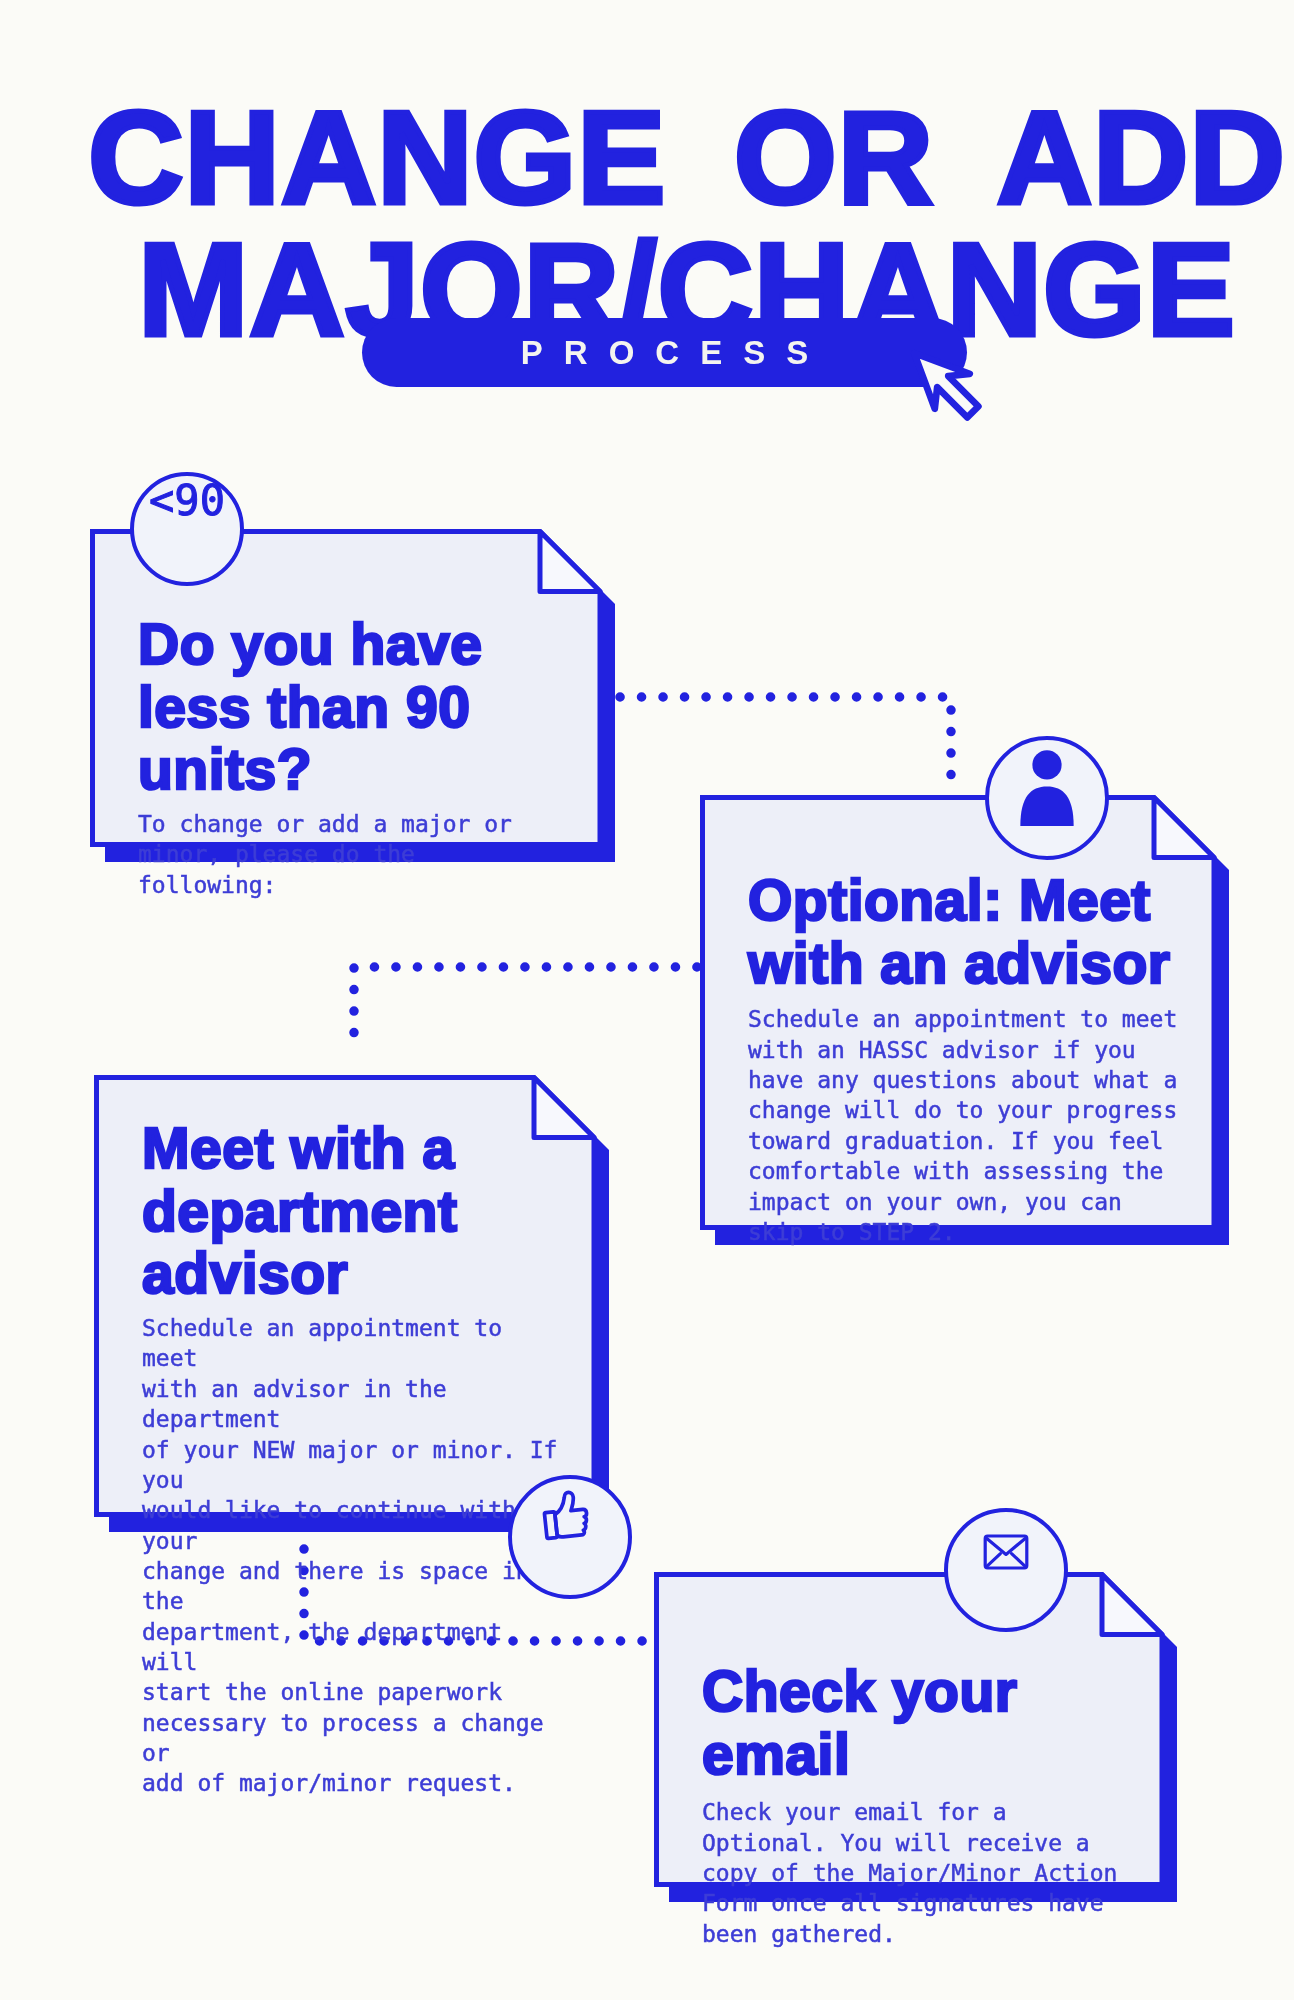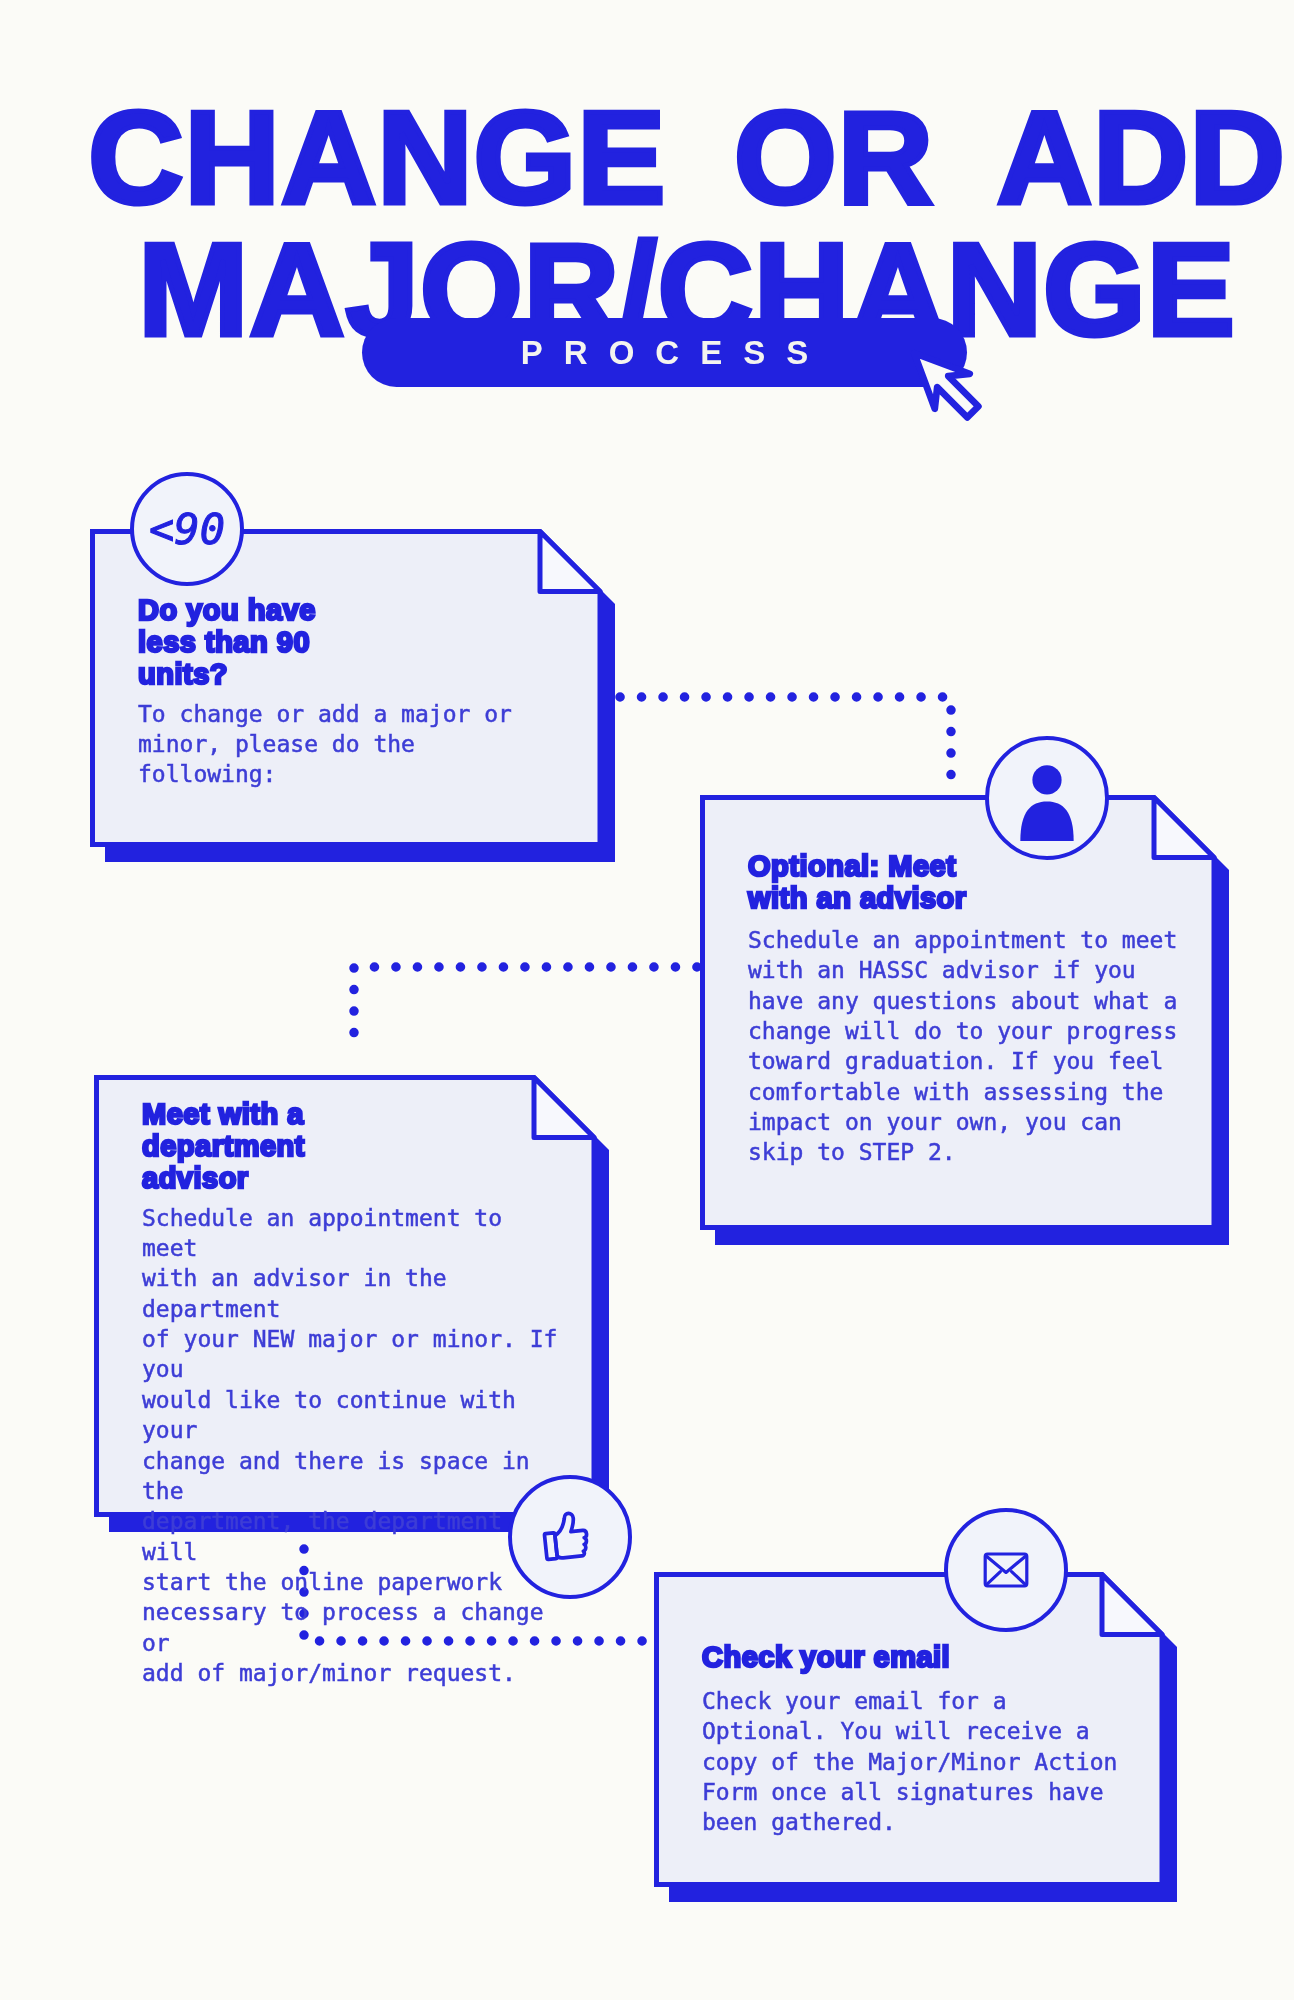--- a/index.html
+++ b/index.html
@@ -31,28 +31,28 @@
   .dots{position:absolute;left:0;top:0;width:1294px;height:2000px;z-index:1;pointer-events:none;}
   .dots polyline{fill:none;stroke:var(--ink);stroke-width:9.5;stroke-linecap:round;stroke-dasharray:0.1 21.4;}
 
   
   .card{position:absolute;z-index:2;}
   .card svg.shape{position:absolute;left:0;top:0;overflow:visible;}
   .card .shadow{fill:var(--ink);}
   .card .paper{fill:var(--card-bg);stroke:var(--ink);stroke-width:5;}
   .card .flap{fill:var(--flap-bg);stroke:var(--ink);stroke-width:5;stroke-linejoin:round;}
   .card-content{position:relative;z-index:3;padding-left:48px;padding-right:34px;}
-  .card-heading{color:var(--ink);font-weight:700;font-size:29px;line-height:1.1;
-    white-space:pre-line;-webkit-text-stroke:2.6px var(--ink);letter-spacing:0.5px;}
+  .card-heading{color:var(--ink);font-weight:700;font-size:57px;line-height:1.1;
+    white-space:pre-line;-webkit-text-stroke:2.6px var(--ink);letter-spacing:0.5px;margin-top:18px;}
   .card-body{color:var(--body-text);font-family:"DejaVu Sans Mono",monospace;font-size:23px;
     line-height:1.32;white-space:pre-line;-webkit-text-stroke:0.5px var(--body-text);}
 
   
   .circle{position:absolute;border-radius:50%;background:var(--circle-bg);border:4.5px solid var(--ink);
-    box-sizing:border-box;display:flex;align-items:center;justify-content:center;z-index:4;font-style:italic;}
+    box-sizing:border-box;display:flex;justify-content:center;z-index:4;}
   .badge{left:130px;top:472px;width:114px;height:114px;
     font-family:"DejaVu Sans Mono",monospace;font-size:42px;color:var(--ink);
     -webkit-text-stroke:1px var(--ink);}
   .person-circle{left:985px;top:736px;width:124px;height:124px;overflow:hidden;}
   .thumb-circle{left:508px;top:1475px;width:124px;height:124px;}
   .mail-circle{left:944px;top:1508px;width:124px;height:124px;}
   .icon-blue{fill:var(--ink);}
   .icon-stroke{fill:none;stroke:var(--ink);stroke-linejoin:round;stroke-linecap:round;}
 </style>
 </head>

